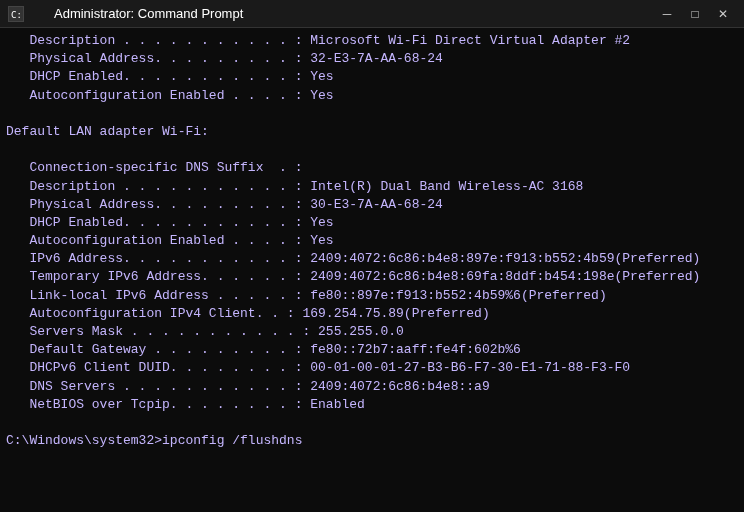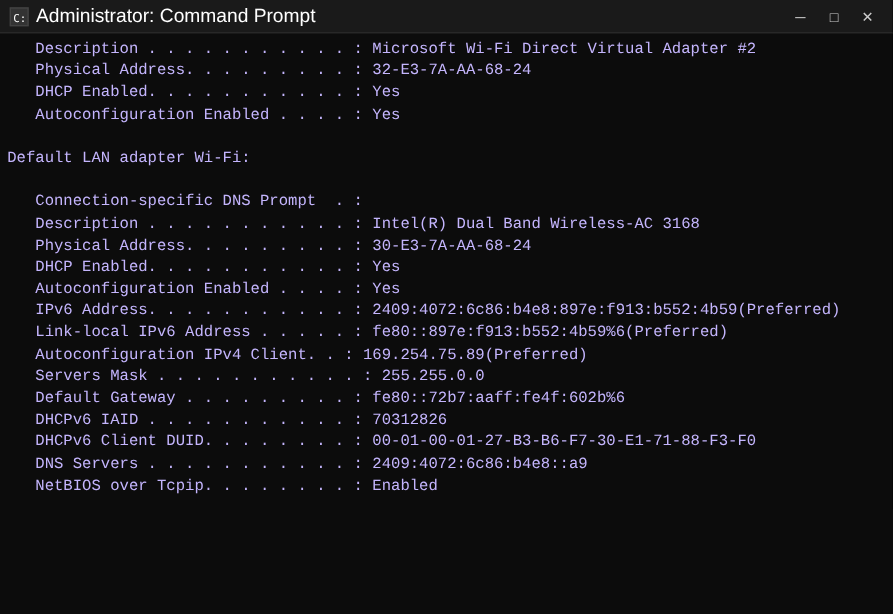--- a/index.html
+++ b/index.html
@@ -37,22 +37,23 @@
       width: 16px;
       height: 16px;
       background: #444;
       display: flex;
       align-items: center;
       justify-content: center;
     }
 
     .title-bar-title {
       color: #fff;
-      font-size: 16px;
+      font-size: 13px;
       font-family: 'Segoe UI', Arial, sans-serif;
+      margin-left: 24px;
     }
 
     .title-bar-controls {
       display: flex;
       gap: 2px;
     }
 
     .title-bar-btn {
       width: 26px;
       height: 20px;
@@ -103,31 +104,32 @@
   </div>
 </div>
 
 <div class="console" id="console-content"><span>   Description . . . . . . . . . . . : Microsoft Wi-Fi Direct Virtual Adapter #2
 </span><span>   Physical Address. . . . . . . . . : 32-E3-7A-AA-68-24
 </span><span>   DHCP Enabled. . . . . . . . . . . : Yes
 </span><span>   Autoconfiguration Enabled . . . . : Yes
 </span><span>
 </span><span>Default LAN adapter Wi-Fi:
 </span><span>
-</span><span>   Connection-specific DNS Prompt  . :
+</span><span>   Connection-specific DNS Suffix  . :
 </span><span>   Description . . . . . . . . . . . : Intel(R) Dual Band Wireless-AC 3168
 </span><span>   Physical Address. . . . . . . . . : 30-E3-7A-AA-68-24
 </span><span>   DHCP Enabled. . . . . . . . . . . : Yes
 </span><span>   Autoconfiguration Enabled . . . . : Yes
 </span><span>   IPv6 Address. . . . . . . . . . . : 2409:4072:6c86:b4e8:897e:f913:b552:4b59(Preferred)
+</span><span>   Temporary IPv6 Address. . . . . . : 2409:4072:6c86:b4e8:69fa:8ddf:b454:198e(Preferred)
 </span><span>   Link-local IPv6 Address . . . . . : fe80::897e:f913:b552:4b59%6(Preferred)
 </span><span>   Autoconfiguration IPv4 Client. . : 169.254.75.89(Preferred)
 </span><span>   Servers Mask . . . . . . . . . . . : 255.255.0.0
 </span><span>   Default Gateway . . . . . . . . . : fe80::72b7:aaff:fe4f:602b%6
-</span><span>   DHCPv6 IAID . . . . . . . . . . . : 70312826
 </span><span>   DHCPv6 Client DUID. . . . . . . . : 00-01-00-01-27-B3-B6-F7-30-E1-71-88-F3-F0
 </span><span>   DNS Servers . . . . . . . . . . . : 2409:4072:6c86:b4e8::a9
 </span><span>   NetBIOS over Tcpip. . . . . . . . : Enabled
 </span><span>
+</span><span>C:\Windows\system32&gt;ipconfig /flushdns
 </span><span>
 </span><span>
 </span><span>
 </span></div>
 
 </body></html>

